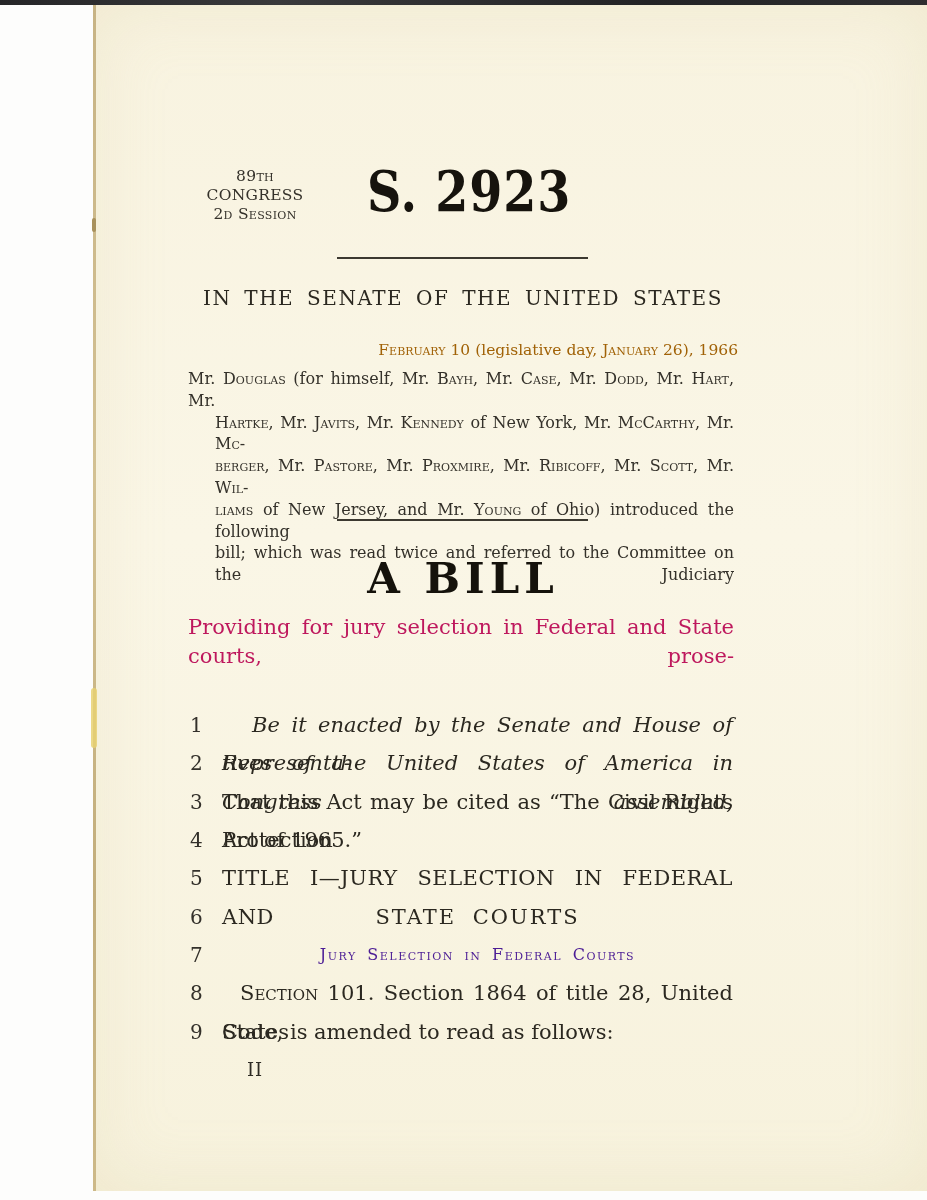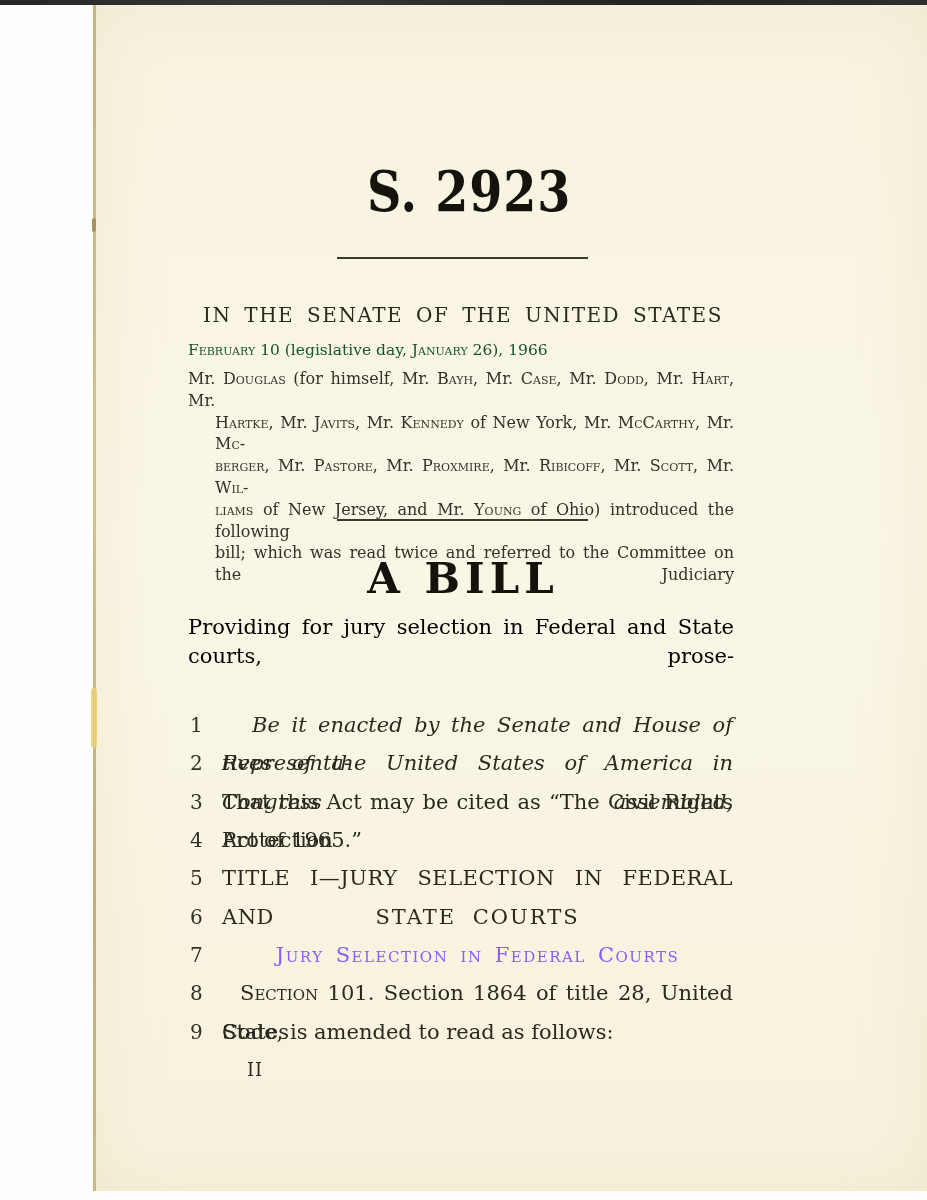--- a/index.html
+++ b/index.html
@@ -22,65 +22,69 @@
   .edge-blemish{position:absolute;left:91px;top:688px;width:6px;height:60px;background:#e8d172;border-radius:3px;opacity:.85;}
 
   .congress-block{position:absolute;left:186px;top:167px;width:138px;text-align:center;
     font-size:15.5px;line-height:19px;color:#34312a;letter-spacing:.3px;}
   .bill-number{position:absolute;left:367px;top:161px;font-size:56px;font-weight:bold;
     color:#16130d;transform:scaleX(.85);transform-origin:left top;letter-spacing:1px;line-height:1.1;}
   .rule{position:absolute;height:2px;background:#3c3930;}
   .rule-top{left:337px;top:257px;width:251px;}
   .rule-mid{left:337px;top:519px;width:251px;}
 
-  .caption{position:absolute;left:188px;top:303px;width:550px;text-align:center;
+  .caption{position:absolute;left:188px;top:286px;width:550px;text-align:center;
     font-size:20px;letter-spacing:1.5px;word-spacing:5px;color:#2b2820;}
-  .date-line{position:absolute;left:188px;top:341px;width:550px;text-align:left;
-    font-size:15.5px;color:#14532d;}
+  .date-line{position:absolute;left:188px;top:341px;width:550px;text-align:right;
+    font-size:15.5px;color:#a16207;}
 
   .sponsors{position:absolute;left:188px;top:368px;width:546px;
     font-size:16px;line-height:21.8px;color:#34312a;}
   .sponsors .line{text-align:justify;text-align-last:justify;}
   .sponsors .cont{padding-left:27px;}
 
   .bill-heading{position:absolute;left:188px;top:554px;width:550px;text-align:center;
     font-size:42px;font-weight:bold;letter-spacing:5px;color:#15120b;}
 
   .summary{position:absolute;left:188px;top:613px;width:546px;
-    font-size:21px;line-height:29.4px;color:#000000;}
+    font-size:21px;line-height:29.4px;color:#be185d;}
   .summary .cont{padding-left:39px;}
   .summary .jl{text-align:justify;text-align-last:justify;}
 
   .bill-body{position:absolute;left:190px;top:706px;width:543px;font-size:21px;color:#2b2820;}
   .row{display:flex;height:38.34px;line-height:38.34px;}
   .row .num{width:22px;margin-right:10px;font-size:20px;color:#33302a;flex:none;}
   .row .txt{flex:1;}
   .row .it{font-style:italic;}
   .row .ind1{text-indent:30px;}
   .row .ind2{text-indent:18px;}
   .row .jl{text-align:justify;text-align-last:justify;}
   .row .caps{letter-spacing:.5px;}
   .row .center{text-align-last:center;}
   .row .caps2{letter-spacing:2px;word-spacing:8px;}
-  .row .sub{font-size:21px;letter-spacing:1.5px;word-spacing:4px;color:#8b5cf6;}
+  .row .sub{font-size:16px;letter-spacing:1.5px;word-spacing:4px;color:#4c1d95;}
 
   .page-numeral{position:absolute;left:247px;top:1059px;font-size:18px;letter-spacing:1px;color:#2e2b24;}
 
   .sc{font-variant:small-caps;}
 </style>
 </head>
 <body>
 
 <div class="scan">
   <div class="paper"></div>
   <div class="top-strip"></div>
   <div class="edge-line"></div>
   <div class="edge-nick"></div>
   <div class="edge-blemish"></div>
 
+  <div class="congress-block">
+    <div><span>89</span><span class="sc">th</span><span> CONGRESS</span></div>
+    <div><span>2</span><span class="sc">d</span><span> </span><span class="sc">Session</span></div>
+  </div>
 
   <div class="bill-number">S. 2923</div>
 
   <div class="rule rule-top"></div>
 
   <div class="caption">IN THE SENATE OF THE UNITED STATES</div>
 
   <div class="date-line"><span class="sc">February</span><span> 10 (legislative day, </span><span class="sc">January</span><span> 26), 1966</span></div>
 
   <div class="sponsors">

